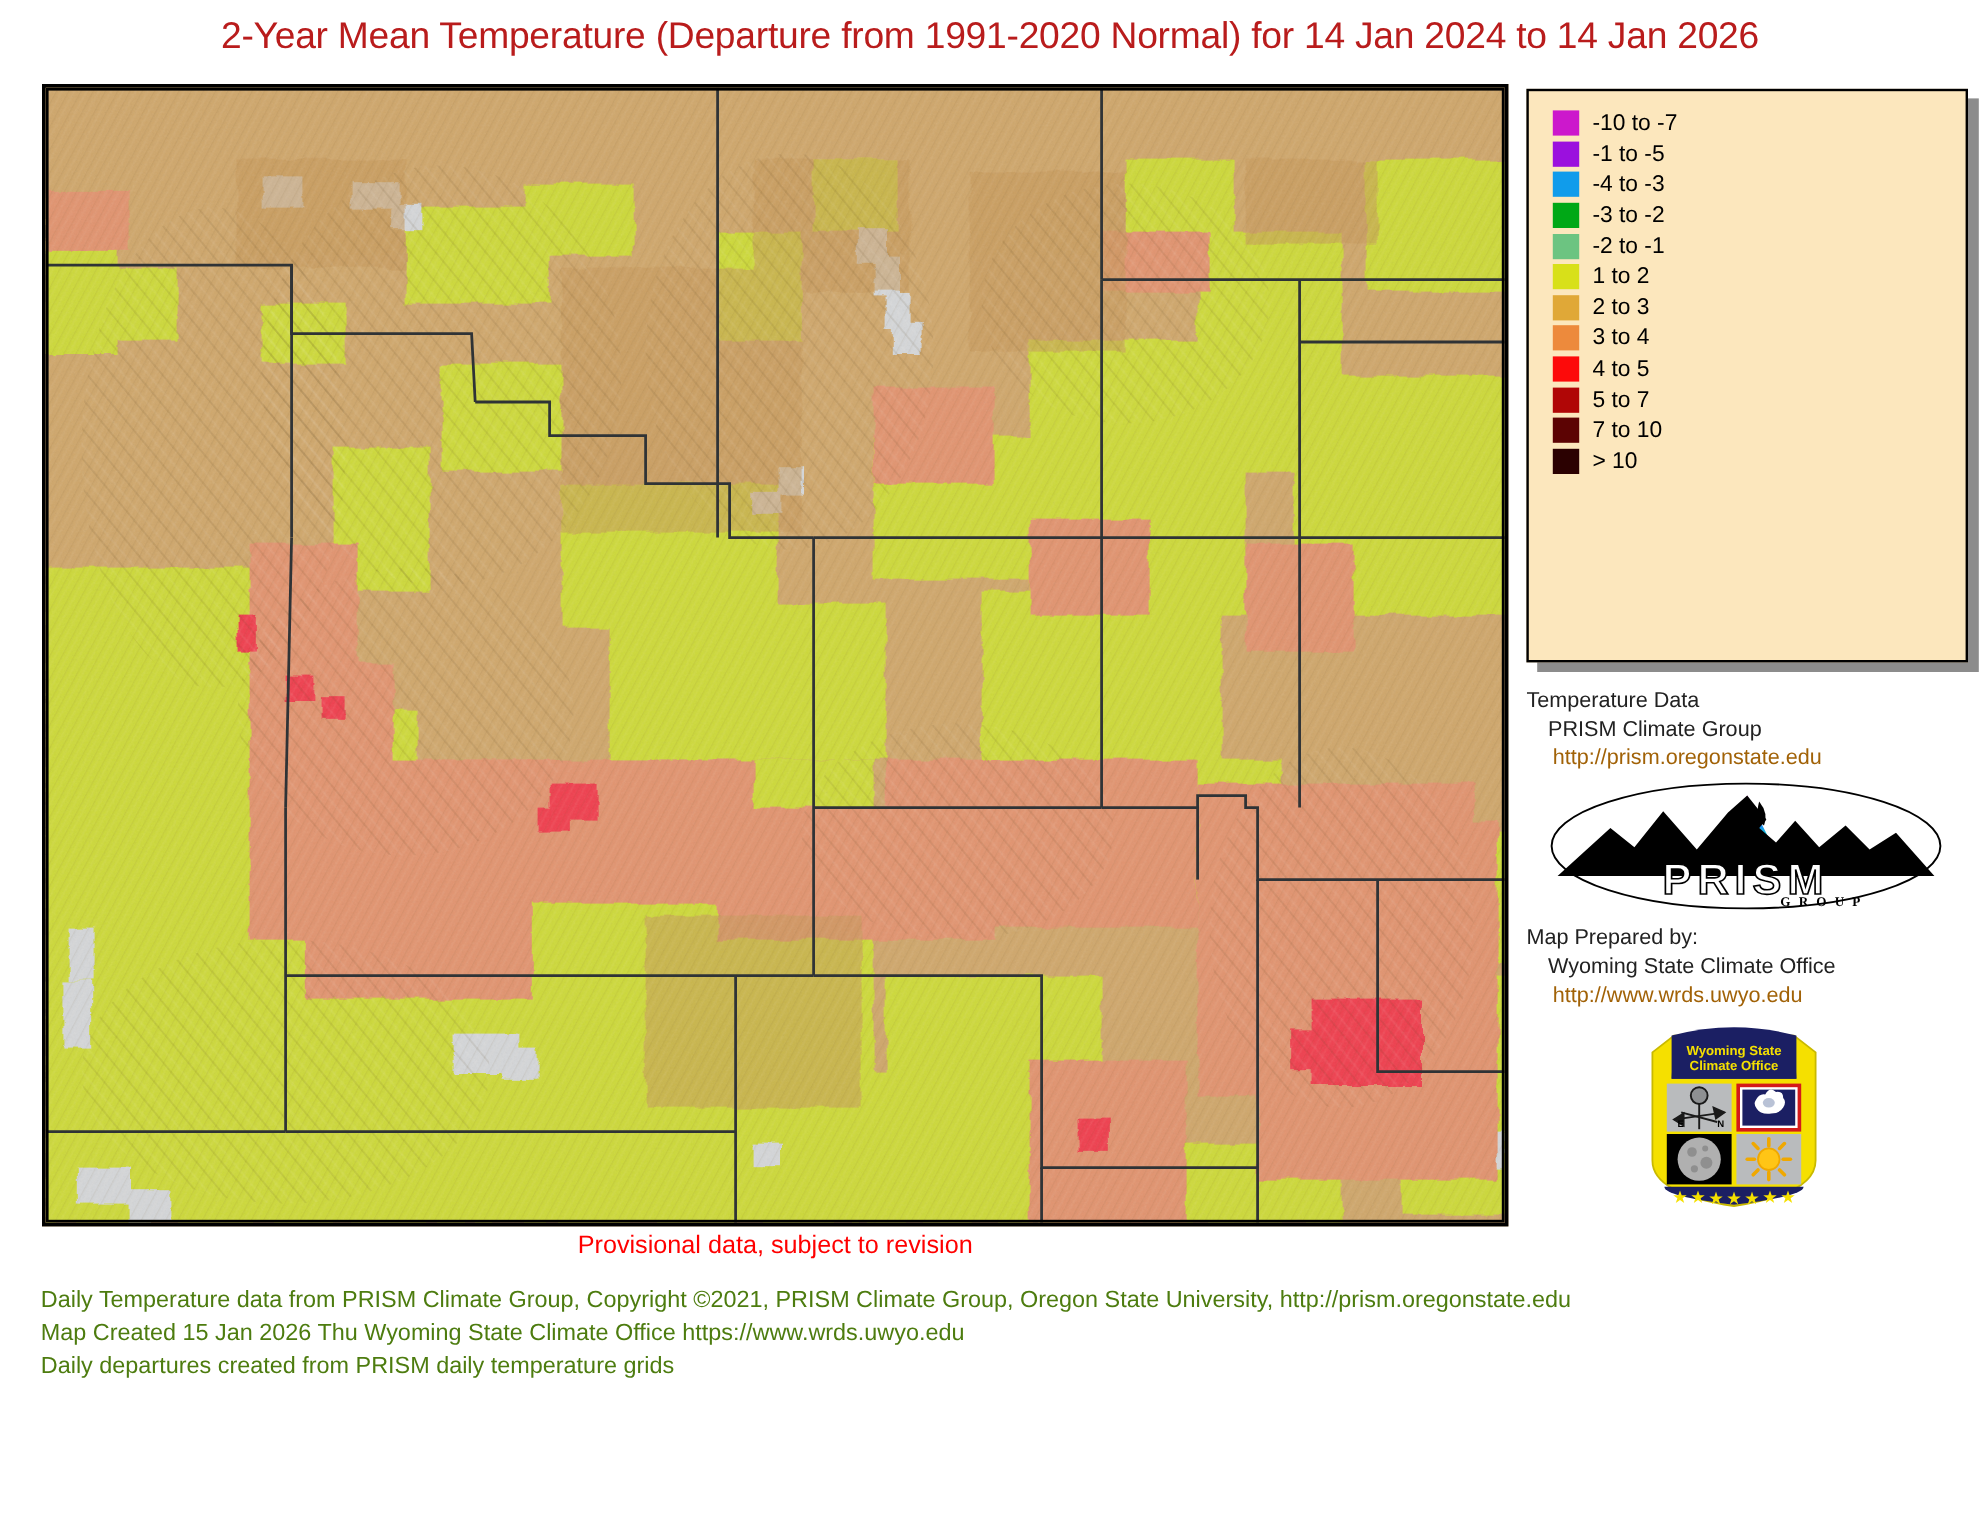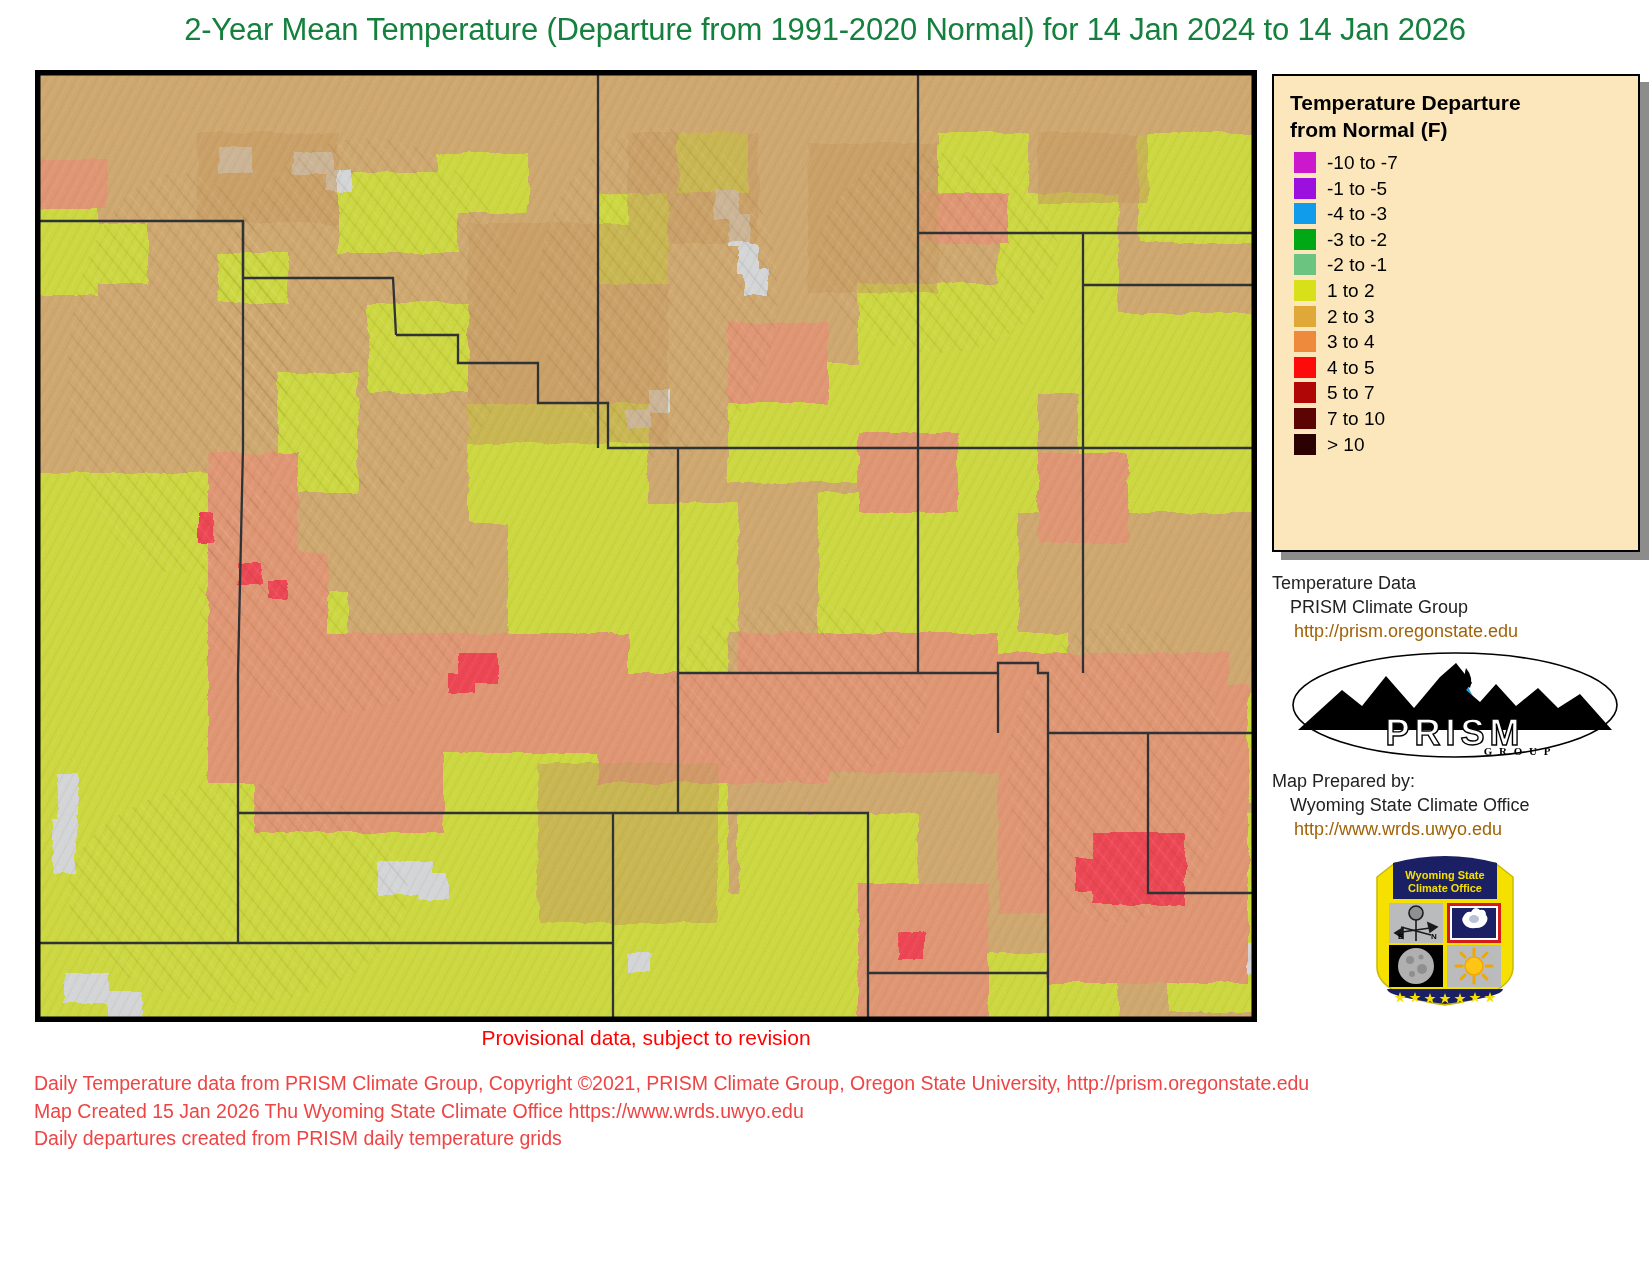--- a/index.html
+++ b/index.html
@@ -7,21 +7,21 @@
     width:1650px;height:1275px;
     background:#ffffff;
     font-family:"Liberation Sans", sans-serif;
     overflow:hidden;
     position:relative;
   }
   #page-title{
     position:absolute;left:0;top:12px;width:1650px;
     text-align:center;
     font-size:31px;
-    color:#15803d;
+    color:#b91c1c;
     letter-spacing:-0.2px;
     white-space:nowrap;
   }
   
   #map-panel{
     position:absolute;left:35px;top:70px;width:1222px;height:952px;
     border:3px solid #000;
     box-sizing:border-box;
     overflow:hidden;
     background:#c9a871;
@@ -78,21 +78,21 @@
 
   
   #provisional{
     position:absolute;left:35px;top:1026px;width:1222px;
     text-align:center;font-size:21px;color:#ff0000;
   }
 
   
   #footer{
     position:absolute;left:34px;top:1070px;width:1600px;
-    font-size:19.5px;color:#ef4444;line-height:1.42;
+    font-size:19.5px;color:#4d7c0f;line-height:1.42;
   }
   #footer div{white-space:nowrap;}
 </style>
 </head>
 <body>
 
 <div id="page-title">2-Year Mean Temperature (Departure from 1991-2020 Normal) for 14 Jan 2024 to 14 Jan 2026</div>
 
 <div id="map-panel">
   <svg id="map-svg" viewBox="0 0 1216 946" preserveAspectRatio="none">
@@ -263,24 +263,20 @@
       <path d="M 640 740 L 830 740 L 830 900 L 1010 900"></path>
       <path d="M 830 900 L 830 946"></path>
     </g>
 
     <rect x="1" y="1" width="1214" height="944" fill="none" stroke="#000" stroke-width="3"></rect>
   </svg>
 </div>
 
 <div id="legend-shadow"></div>
 <div id="legend-box">
-  <div id="legend-title">
-    <div>Temperature Departure</div>
-    <div>from Normal (F)</div>
-  </div>
   <div id="legend-items">
       <div class="legend-row">
         <span class="legend-swatch" style="background: rgb(204, 24, 204);"></span>
         <span class="legend-label">-10 to -7</span>
       </div>
       <div class="legend-row">
         <span class="legend-swatch" style="background: rgb(155, 16, 222);"></span>
         <span class="legend-label">-1 to -5</span>
       </div>
       <div class="legend-row">

